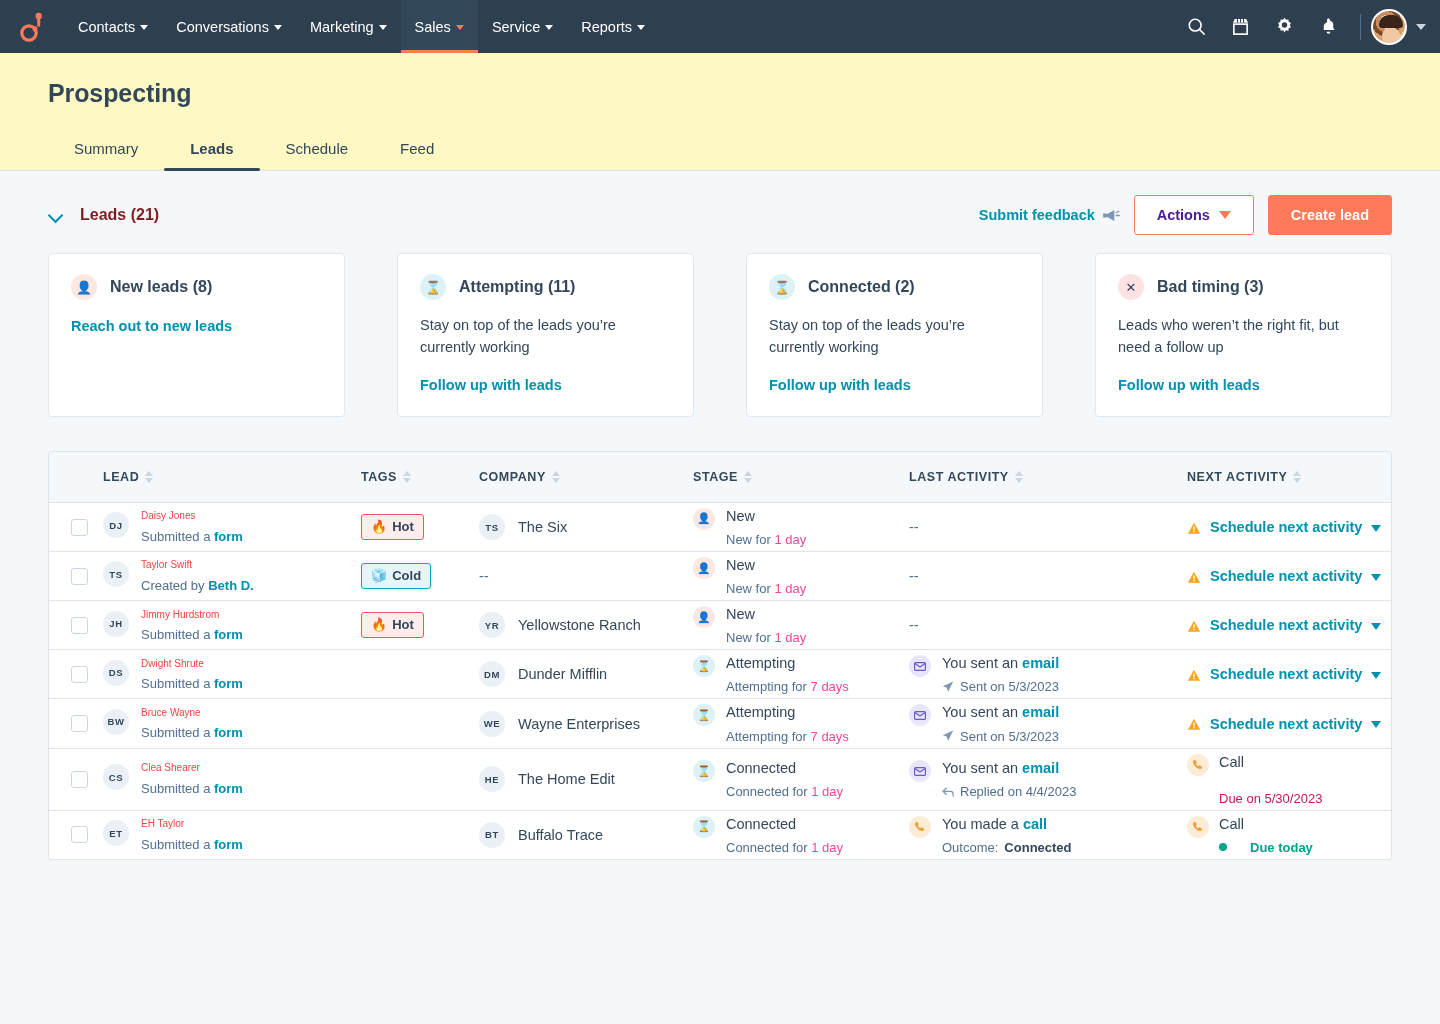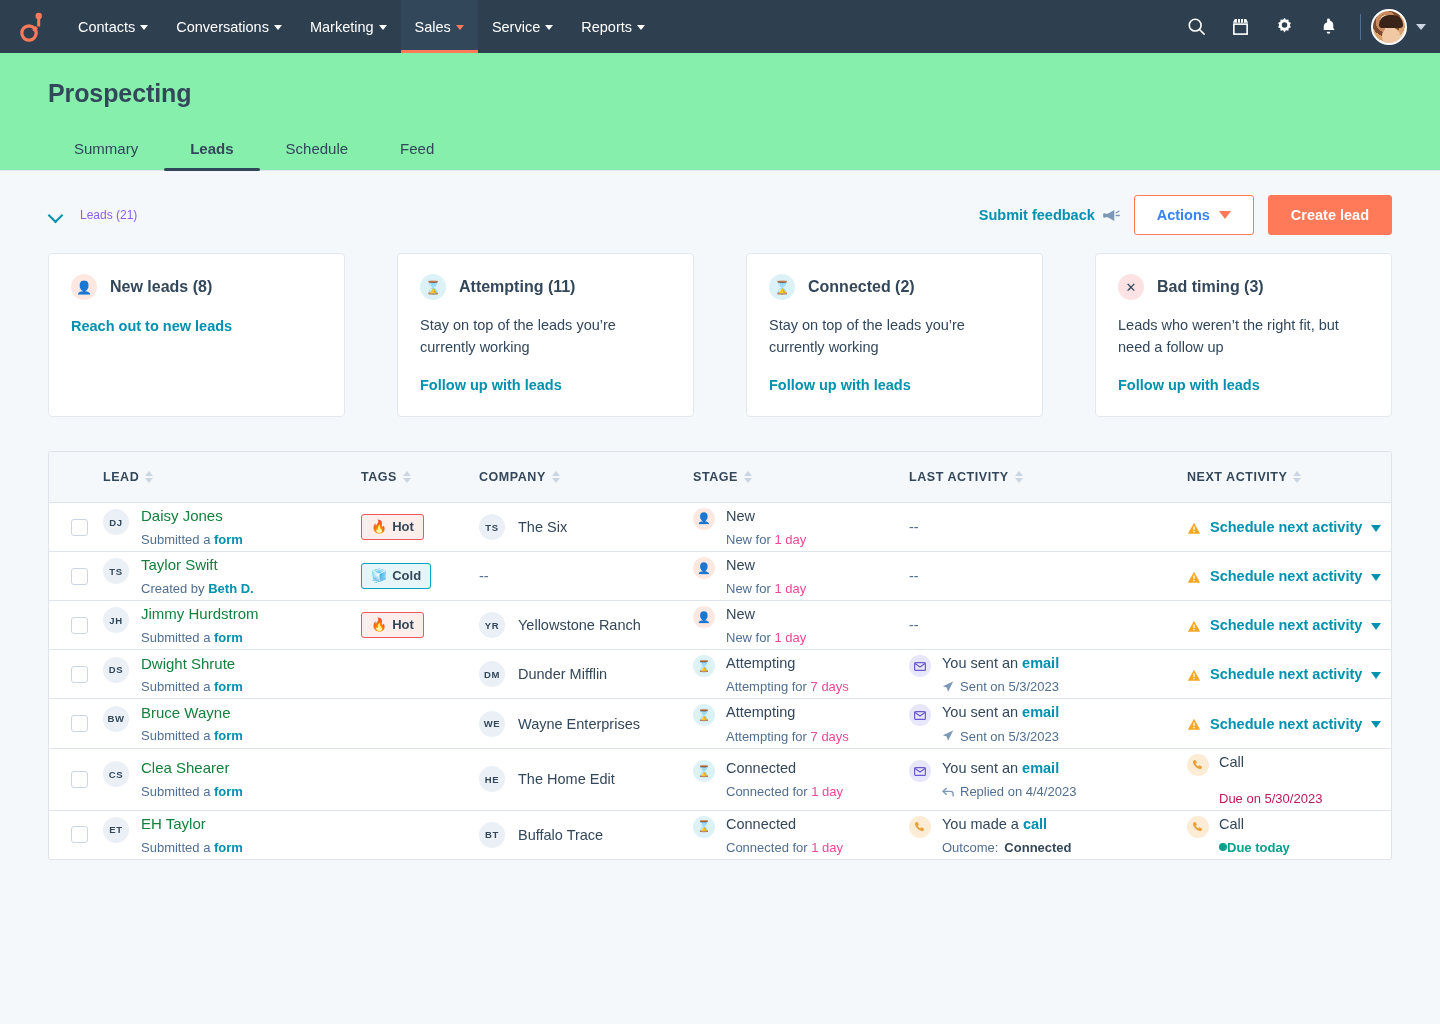--- a/index.html
+++ b/index.html
@@ -66,21 +66,21 @@
     border-radius: 12px 12px 4px 4px; background:#3a2318;
   }
   .nav-caret-user {
     width: 0; height: 0; margin-left: 9px;
     border-left: 5px solid transparent; border-right: 5px solid transparent;
     border-top: 6px solid #cbd6e2; cursor: pointer;
   }
 
   
   .page-header {
-    background: #86efac; padding: 26px 0 0 48px;
+    background: #fef9c3; padding: 26px 0 0 48px;
     border-bottom: 1px solid #dfe3eb;
   }
   .page-title { font-size: 25px; font-weight: 700; color: #33475b; letter-spacing: -0.1px; }
   .tabs { display: flex; gap: 0; margin-top: 22px; }
   .tab {
     padding: 10px 26px 13px 26px; font-size: 15px; color: #33475b;
     cursor: pointer; position: relative; font-weight: 400;
   }
   .tab.active { font-weight: 600; }
   .tab.active::after {
@@ -97,32 +97,32 @@
   .chev-down {
     width: 16px; height: 16px; margin-right: 16px; cursor: pointer;
     position: relative; flex: 0 0 16px;
   }
   .chev-down::before {
     content: ""; position: absolute; left: 2px; top: 3px;
     width: 9px; height: 9px;
     border-right: 2px solid #0091ae; border-bottom: 2px solid #0091ae;
     transform: rotate(45deg);
   }
-  .section-title { font-size: 12px; font-weight: 400; color: #8b5cf6; }
+  .section-title { font-size: 16px; font-weight: 700; color: #7f1d1d; }
   .head-actions { margin-left: auto; display: flex; align-items: center; gap: 14px; }
   .submit-feedback {
     color: #0091ae; font-size: 14.5px; font-weight: 700; cursor: pointer;
     display: flex; align-items: center; gap: 8px;
   }
   .btn {
     border-radius: 3px; font-size: 14.5px; font-weight: 600;
     cursor: pointer; display: flex; align-items: center; justify-content: center; gap: 9px;
   }
   .btn-actions {
-    background: #fff; border: 1px solid #ff7a59; color: #3b82f6;
+    background: #fff; border: 1px solid #ff7a59; color: #4c1d95;
     padding: 0 19px; height: 40px; width: 120px;
   }
   .btn-actions .caret-o {
     width: 0; height: 0;
     border-left: 6px solid transparent; border-right: 6px solid transparent;
     border-top: 8px solid #ff7a59;
   }
   .btn-create {
     background: #ff7a59; border: 1px solid #ff7a59; color: #fff;
     padding: 0 22px; height: 40px;
@@ -195,21 +195,21 @@
     width: 17px; height: 17px; border: 1px solid #cbd6e2; border-radius: 3px;
     background: #fff; cursor: pointer; display: block;
   }
   .lead-cell { display: flex; align-items: flex-start; gap: 12px; }
   .av {
     width: 26px; height: 26px; border-radius: 50%; background: #eaf0f6;
     color: #33475b; font-size: 9.5px; font-weight: 700; letter-spacing: 0.6px;
     display: flex; align-items: center; justify-content: center; flex: 0 0 26px;
     margin-top: 2px;
   }
-  .lead-name { font-size: 15px; color: #15803d; line-height: 1.25; }
+  .lead-name { font-size: 10px; color: #ef4444; line-height: 1.25; }
   .lead-sub { font-size: 13px; color: #516f90; margin-top: 6px; }
   .lead-sub b { color: #0091ae; font-weight: 700; }
 
   .tag {
     display: inline-flex; align-items: center; gap: 5px;
     padding: 4px 9px; border-radius: 3px; font-size: 13px; font-weight: 700;
     line-height: 1.25;
   }
   .tag-hot { background: #fdeeeb; border: 1px solid #f2545b; color: #33475b; }
   .tag-cold { background: #e5f5f8; border: 1px solid #00a4bd; color: #33475b; }
@@ -259,21 +259,21 @@
   .sched-caret {
     width: 0; height: 0;
     border-left: 5px solid transparent; border-right: 5px solid transparent;
     border-top: 7px solid #0091ae; margin-top: 2px;
   }
   .warn-ico { font-size: 13px; line-height: 1; margin-top: 2px; }
   .next-main { font-size: 14.5px; color: #33475b; line-height: 1.25; }
   .next-sub { font-size: 13px; color: #be185d; margin-top: 20px; }
   .due-today {
     font-size: 13px; font-weight: 700; color: #00a38d; margin-top: 7px;
-    display: flex; align-items: center; gap: 0;
+    display: flex; align-items: center; gap: 23px;
   }
   .dot { width: 8px; height: 8px; border-radius: 50%; background: #00a38d; display: inline-block; }
   svg { display: block; }
 </style>
 </head>
 <body>
 
 <div class="topnav">
   <div class="logo-wrap">
     <svg width="30" height="30" viewBox="0 0 30 30">

